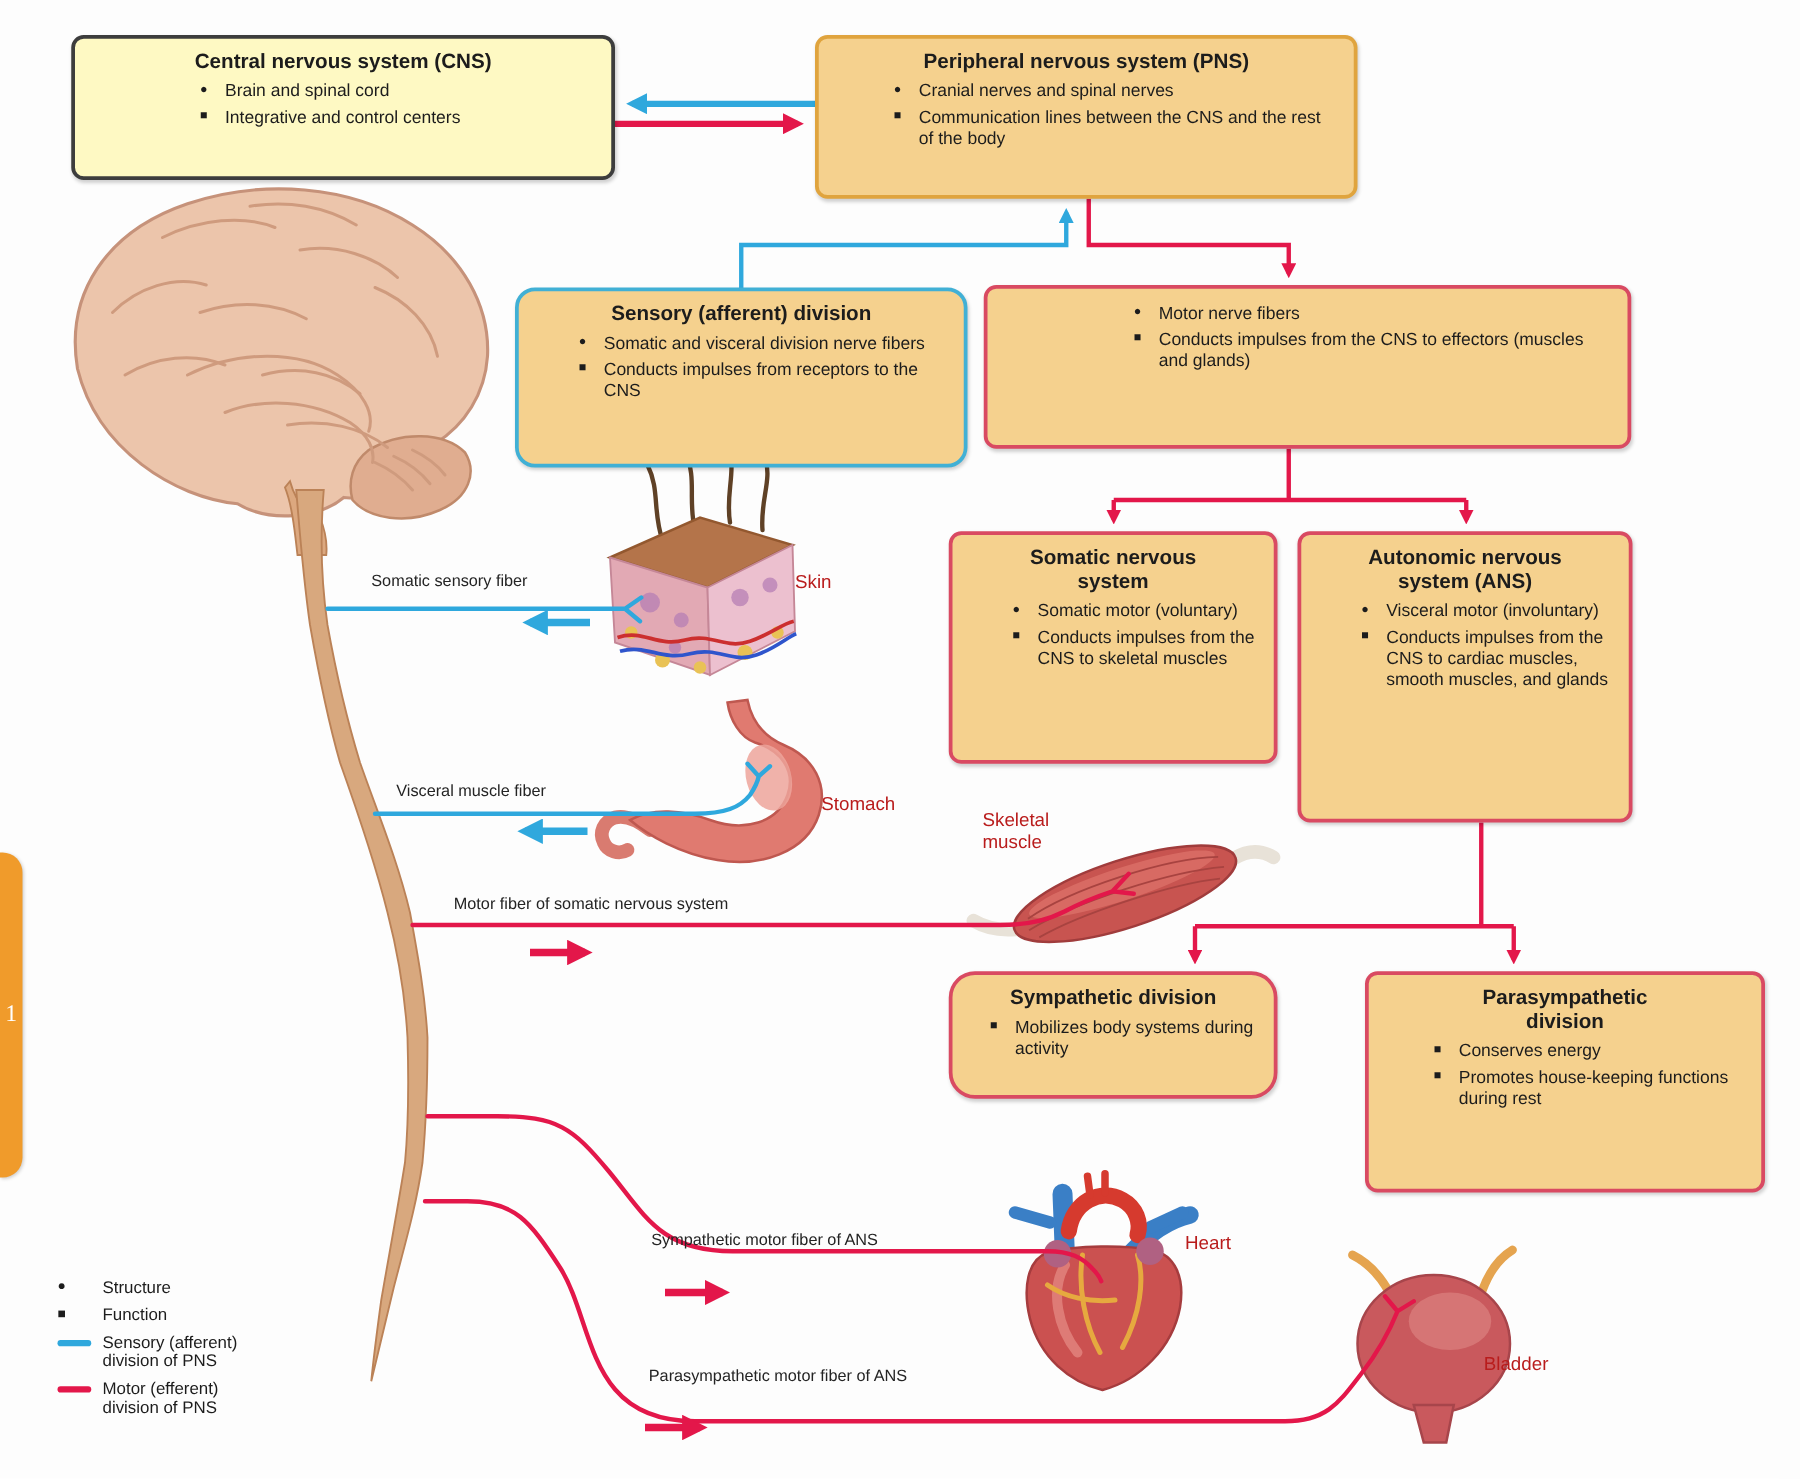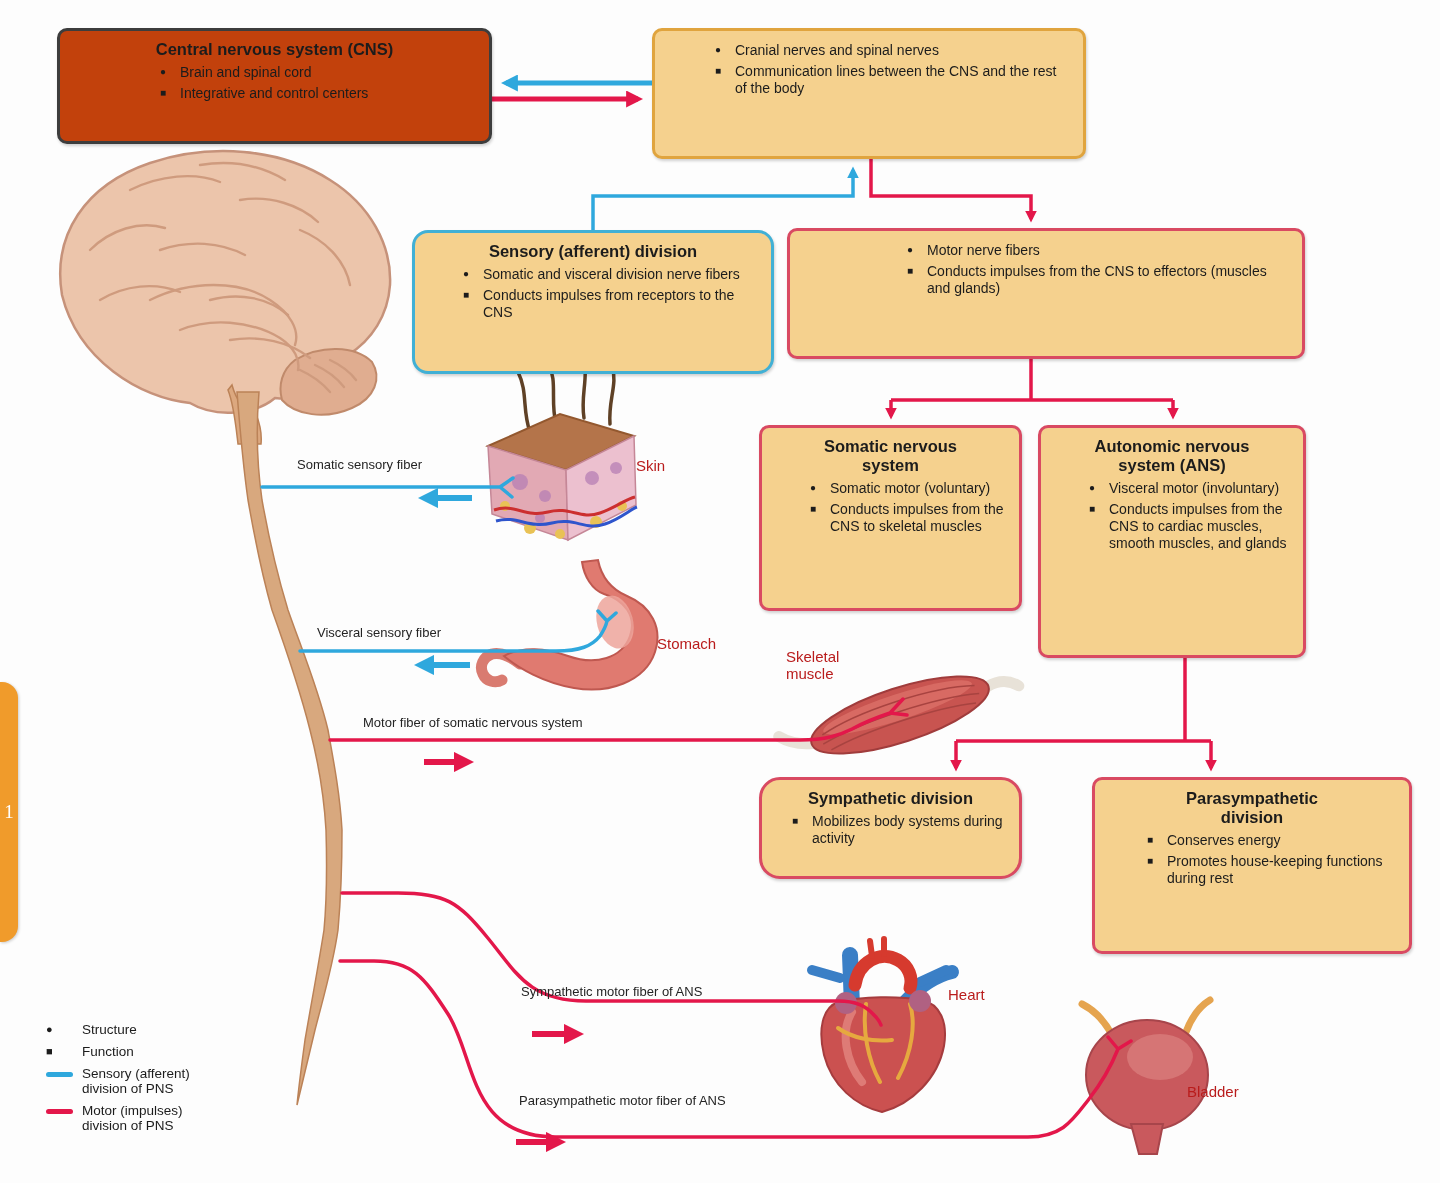--- a/index.html
+++ b/index.html
@@ -4,21 +4,21 @@
 <style>
   html,body{margin:0;padding:0;background:#ffffff;}
   #canvas{
     position:relative;width:1440px;height:1183px;overflow:hidden;
     background:#fdfdfd;
     font-family:"Liberation Sans", sans-serif;color:#1c1c1c;
   }
   .dbox{position:absolute;box-sizing:border-box;border-radius:10px;
         background:#f5d18e;border:3px solid #e0a43e;padding:7px 12px;
         box-shadow:1px 2px 3px rgba(0,0,0,.18);}
-  .dbox.gray{background:#c2410c;border-color:#3d3d3d;}
+  .dbox.gray{background:#fef9c3;border-color:#3d3d3d;}
   .dbox.blue{border-color:#41b0d5;border-radius:16px;}
   .dbox.red{border-color:#d94a62;}
   .dbox h3{margin:2px 0 5px;text-align:center;font-size:16.5px;line-height:1.15;}
   .dbox h3.narrow{max-width:175px;margin-left:auto;margin-right:auto;}
   .dbox h3.narrow-ans{max-width:205px;margin-left:auto;margin-right:auto;}
   .item{display:flex;font-size:14px;line-height:1.22;margin:4px 0;}
   .item .b{flex:none;width:20px;font-size:10px;padding-top:2px;}
   .fiber-label{position:absolute;font-size:13px;color:#242424;line-height:1.15;}
   .organ-label{position:absolute;font-size:15px;color:#b91c1c;line-height:1.15;}
   #legend{position:absolute;left:46px;top:1022px;font-size:13.5px;}
@@ -206,20 +206,21 @@
         <span>Brain and spinal cord</span>
       </div>
       <div class="item">
         <span class="b">■</span>
         <span>Integrative and control centers</span>
       </div>
     </div>
   </div>
 
   <div class="dbox" style="left:652px;top:28px;width:434px;height:131px;">
+    <h3>Peripheral nervous system (PNS)</h3>
     <div style="padding-left:48px;">
       <div class="item">
         <span class="b">●</span>
         <span>Cranial nerves and spinal nerves</span>
       </div>
       <div class="item">
         <span class="b">■</span>
         <span>Communication lines between the CNS and the rest of the body</span>
       </div>
     </div>
@@ -298,21 +299,21 @@
         <span>Conserves energy</span>
       </div>
       <div class="item">
         <span class="b">■</span>
         <span>Promotes house-keeping functions during rest</span>
       </div>
     </div>
   </div>
 
   <div class="fiber-label" style="left:297px;top:458px;">Somatic sensory fiber</div>
-  <div class="fiber-label" style="left:317px;top:626px;">Visceral sensory fiber</div>
+  <div class="fiber-label" style="left:317px;top:626px;">Visceral muscle fiber</div>
   <div class="fiber-label" style="left:363px;top:716px;">Motor fiber of somatic nervous system</div>
   <div class="fiber-label" style="left:521px;top:985px;text-align:right;">Sympathetic motor fiber of ANS</div>
   <div class="fiber-label" style="left:519px;top:1094px;">Parasympathetic motor fiber of ANS</div>
 
   <div class="organ-label" style="left:636px;top:457px;">Skin</div>
   <div class="organ-label" style="left:657px;top:635px;">Stomach</div>
   <div class="organ-label" style="left:786px;top:648px;width:80px;">Skeletal muscle</div>
   <div class="organ-label" style="left:948px;top:986px;">Heart</div>
   <div class="organ-label" style="left:1187px;top:1083px;">Bladder</div>
 
@@ -332,21 +333,21 @@
       <span>
         <span>Sensory (afferent)</span><br>
         <span>division of PNS</span>
       </span>
     </div>
     <div class="lrow">
       <span class="lswatch">
           <i class="red"></i>
         </span>
       <span>
-        <span>Motor (impulses)</span><br>
+        <span>Motor (efferent)</span><br>
         <span>division of PNS</span>
       </span>
     </div>
   </div>
 
   <div id="side-tab">
     <span>1</span>
   </div>
 
 </div>

